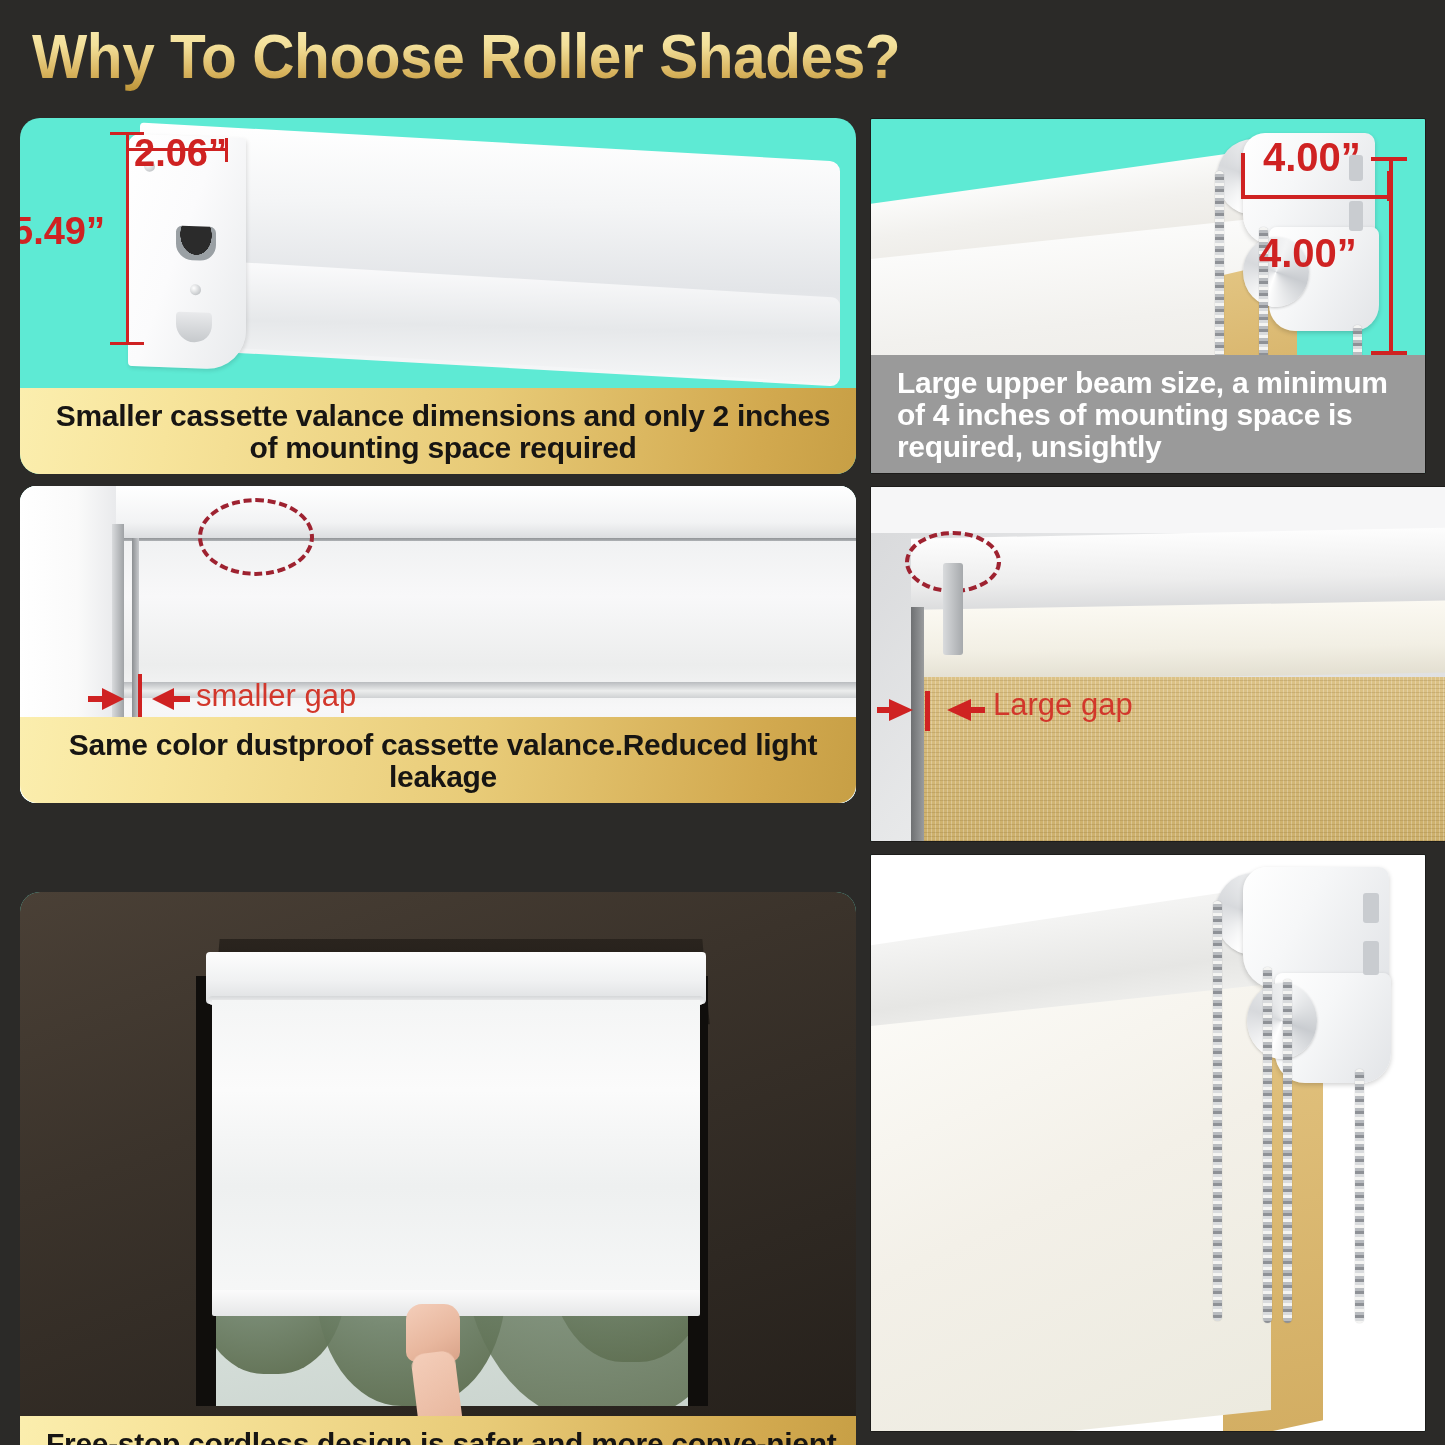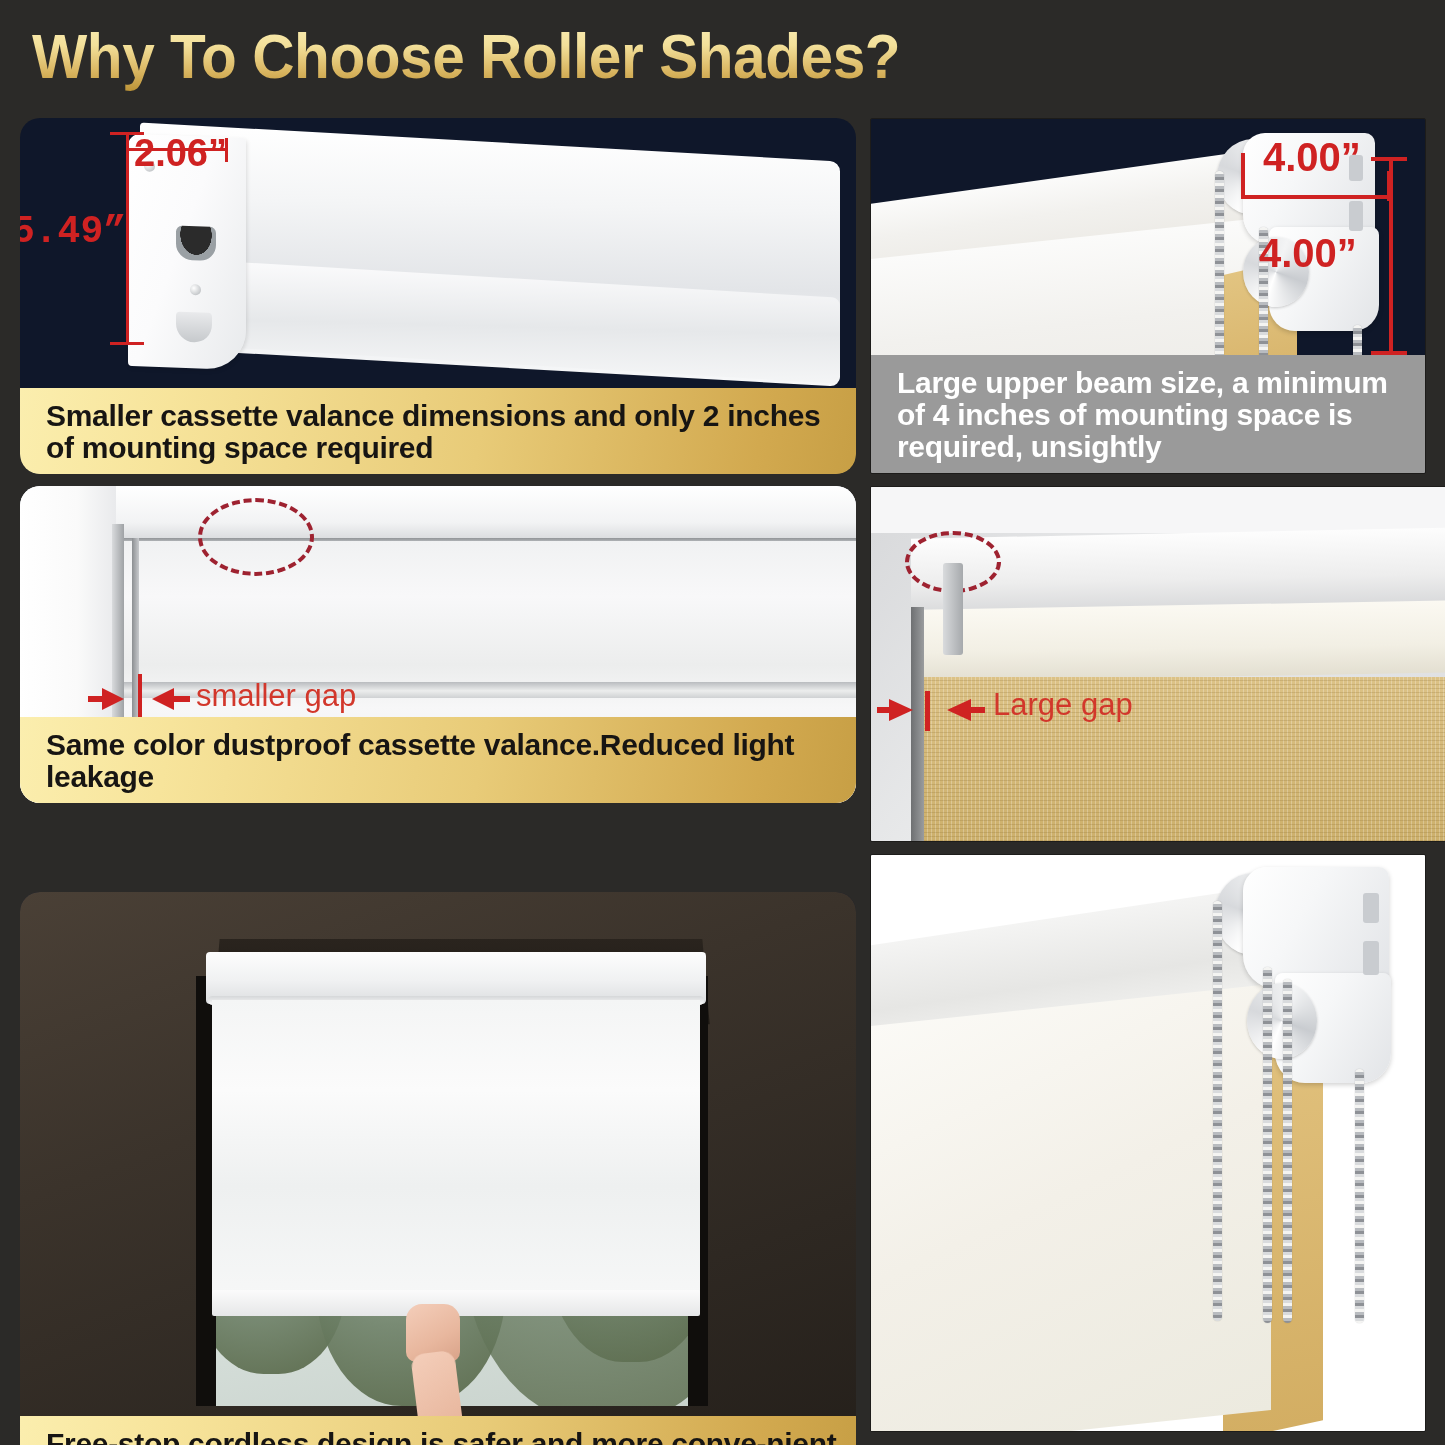--- a/index.html
+++ b/index.html
@@ -24,35 +24,35 @@
     white-space:nowrap;
   }
 
   
   .grid { position:absolute; left:0; top:112px; width:1445px; height:1333px; }
 
   .panel { position:absolute; overflow:hidden; }
   .panel.left  { border-radius:20px; }
   .panel.right { border-radius:2px; border:1px solid #1d1c1a; }
 
-  .photo { position:absolute; left:0; top:0; width:100%; height:100%; overflow:hidden; background:#0f172a; }
+  .photo { position:absolute; left:0; top:0; width:100%; height:100%; overflow:hidden; background:#5eead4; }
 
   
   .cap {
     position:absolute; left:0; bottom:0; width:100%;
     display:flex; align-items:flex-start;
     padding:12px 16px 10px 26px;
   }
   .cap.gold {
     background:linear-gradient(100deg,#fbeeae 0%,#f7e49b 18%,#e8cb78 55%,#d2a94f 88%,#c79f45 100%);
     border-radius:0 0 18px 18px;
   }
   .cap.grey { background:#9a9a9a; }
   .cap-text { font-size:30px; font-weight:bold; line-height:1.07; letter-spacing:-0.3px; }
-  .cap.gold  .cap-text { color:#171513; }
+  .cap.gold  .cap-text { color:#171513;text-align:center; }
   .cap.grey  .cap-text { color:#ffffff; }
 
   
   .dim-txt {
     position:absolute; color:#cf2222; font-weight:bold;
     font-family:"Liberation Sans", sans-serif; white-space:nowrap;
   }
   .gap-txt {
     position:absolute; color:#d2372b; font-weight:normal;
     font-size:31px; white-space:nowrap;
@@ -191,21 +191,21 @@
       </div>
 
       <div class="rline" style="left:106px; top:30px; width:102px; height:3px;"></div>
       <div class="rline" style="left:106px; top:14px; width:3px; height:20px;"></div>
       <div class="rline" style="left:205px; top:20px; width:3px; height:24px;"></div>
       <div class="dim-txt" style="left:114px; top:14px; font-size:38px;">2.06”</div>
 
       <div class="rline" style="left:106px; top:14px; width:3px; height:213px;"></div>
       <div class="rline" style="left:90px; top:14px; width:34px; height:3px;"></div>
       <div class="rline" style="left:90px; top:224px; width:34px; height:3px;"></div>
-      <div class="dim-txt" style="left:-8px; top:92px; font-size:38px;font-family:Liberation Mono, monospace;">5.49”</div>
+      <div class="dim-txt" style="left:-8px; top:92px; font-size:38px;">5.49”</div>
     </div>
     <div class="cap gold">
       <div class="cap-text">Smaller cassette valance dimensions and only 2 inches of mounting space required</div>
     </div>
   </div>
 
   <div class="panel right" style="left:870px; top:6px; width:556px; height:356px;">
     <div class="photo">
 
       <div class="roll-fabric weave" style="left:-10px; top:56px; width:430px; height:78px; transform:skewY(-8deg);"></div>
@@ -231,21 +231,21 @@
       <div class="rline" style="left:518px; top:38px; width:4px; height:198px;"></div>
       <div class="rline" style="left:500px; top:38px; width:36px; height:4px;"></div>
       <div class="rline" style="left:500px; top:232px; width:36px; height:4px;"></div>
       <div class="dim-txt" style="left:388px; top:112px; font-size:40px;">4.00”</div>
     </div>
     <div class="cap grey">
       <div class="cap-text">Large upper beam size, a minimum of 4 inches of mounting space is required, unsightly</div>
     </div>
   </div>
 
-  <div class="panel left" style="left:20px; top:374px; width:836px; height:317px;">
+  <div class="panel left" style="left:20px; top:374px; width:836px; height:317px;border-radius:16px;">
     <div class="photo">
       <div class="p3-wall"></div>
       <div class="p3-shade brushed"></div>
       <div style="position:absolute;left:102px;top:196px;right:0;height:16px;background:linear-gradient(180deg,#b9bcbf,#eceded 55%,#cfd1d3);"></div>
       <div style="position:absolute;left:96px;top:48px;right:0;height:7px;background:linear-gradient(180deg,#6d7073,#aeb1b4);"></div>
       <div class="p3-frameTop"></div>
       <div class="p3-frameL"></div>
       <div style="position:absolute;left:92px;top:38px;width:12px;bottom:0;background:linear-gradient(90deg,#d9dbdd,#9fa2a5);"></div>
       <div style="position:absolute;left:112px;top:52px;width:7px;bottom:0;background:linear-gradient(90deg,#8c8f92,#c8cacd);"></div>
 

